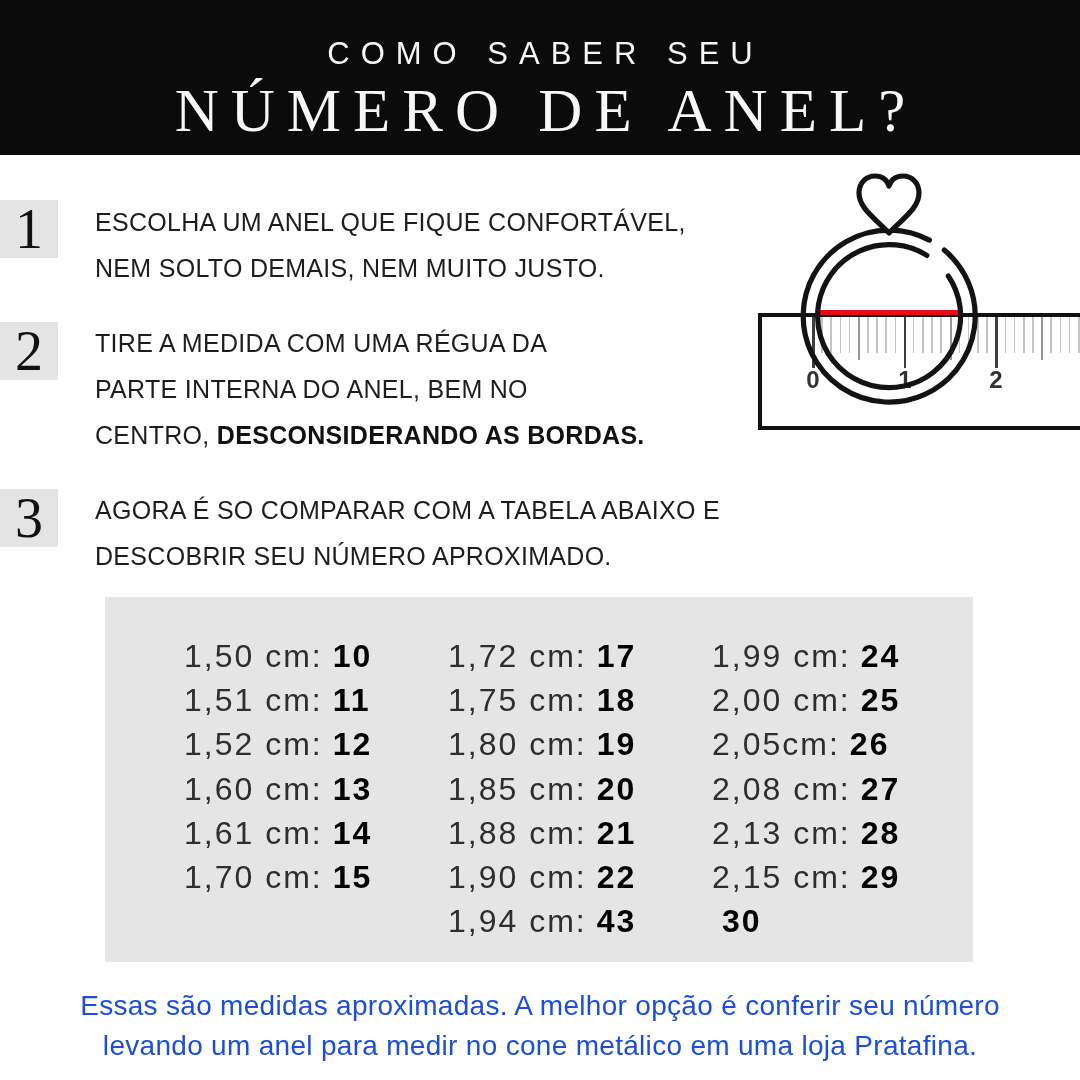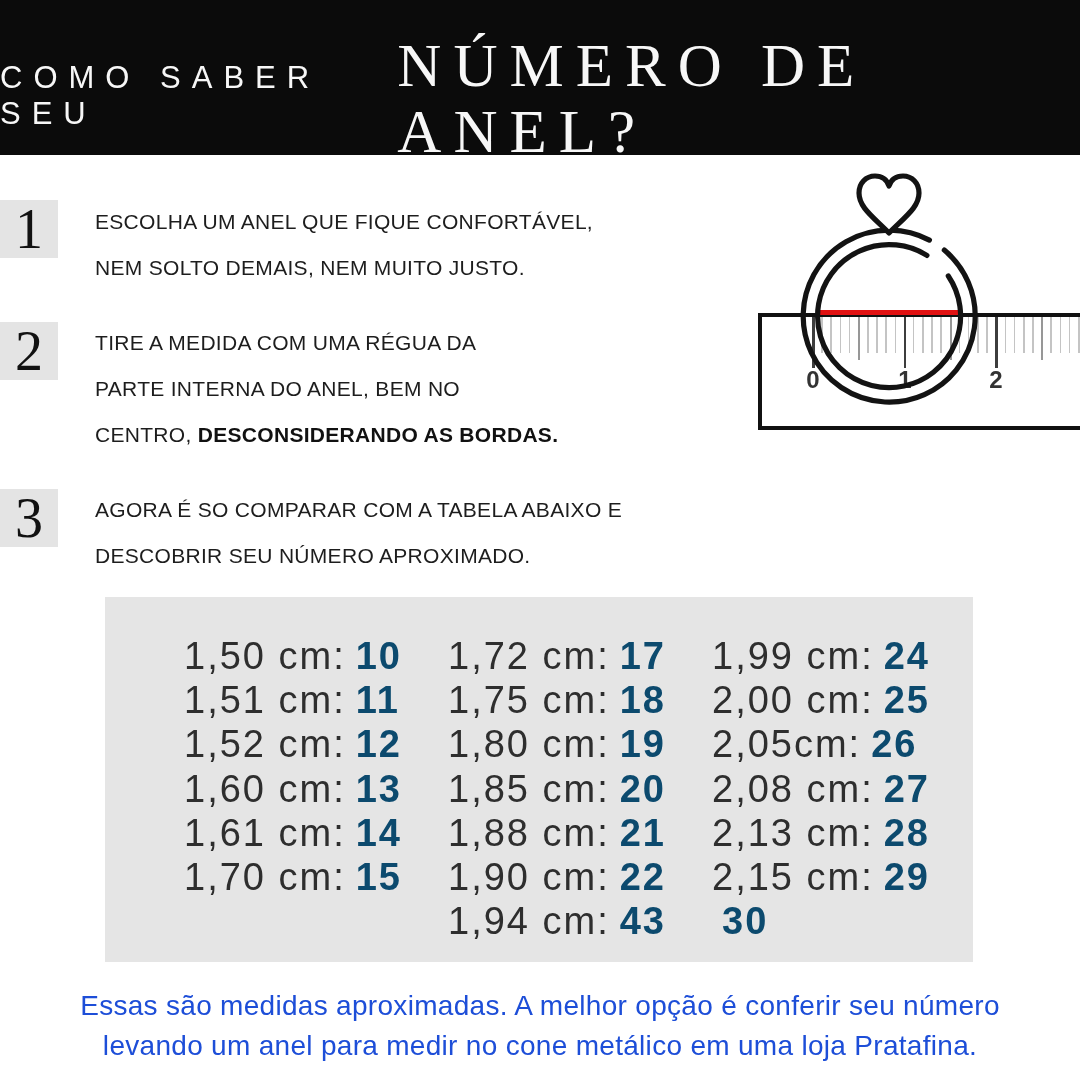--- a/index.html
+++ b/index.html
@@ -4,38 +4,38 @@
 <style>
   html,body{margin:0;padding:0;background:#fff;}
   .canvas{
     position:relative;width:1080px;height:1080px;overflow:hidden;background:#ffffff;
     font-family:"Liberation Sans",sans-serif;color:#1d1d1d;
   }
 
   
   .header{
     position:absolute;left:0;top:0;width:1080px;height:155px;background:#0b0b0b;
-    display:flex;align-items:center;padding-top:36px;box-sizing:border-box;
+    display:flex;flex-direction:column;align-items:center;padding-top:36px;box-sizing:border-box;
   }
   .header-line1{
     color:#f7f7f7;font-size:31px;line-height:36px;letter-spacing:11px;margin-right:-11px;
     font-family:"Liberation Sans",sans-serif;font-weight:400;
   }
   .header-line2{
     color:#f7f7f7;font-size:61px;line-height:66px;letter-spacing:12px;margin-right:-12px;
     font-family:"Liberation Serif",serif;font-weight:400;margin-top:6px;
   }
 
   
   .badge{
     position:absolute;left:0;width:58px;height:58px;background:#e4e4e4;
     display:flex;align-items:center;justify-content:center;
     font-family:"Liberation Serif",serif;font-size:56px;color:#111;
   }
-  .step-text{position:absolute;left:95px;font-size:21px;line-height:46px;color:#1d1d1d;}
+  .step-text{position:absolute;left:95px;font-size:25px;line-height:46px;color:#1d1d1d;}
   .step-text .line{white-space:nowrap;letter-spacing:0.3px;}
   .step-text b{font-weight:bold;color:#111;}
 
   
   .ruler{
     position:absolute;left:758px;top:313px;width:340px;height:117px;
     background:#fff;border:4px solid #111;box-sizing:border-box;
   }
   .ticks{position:absolute;pointer-events:none;}
   .ticks-minor{
@@ -60,23 +60,23 @@
   .ring-svg{position:absolute;left:740px;top:160px;}
 
   
   .size-table{
     position:absolute;left:105px;top:597px;width:868px;height:365px;background:#e5e5e5;
   }
   .table-col{position:absolute;top:37px;}
   .table-col-0{left:79px;}
   .table-col-1{left:343px;}
   .table-col-2{left:607px;}
-  .cell{height:44.3px;display:flex;align-items:center;font-size:38px;white-space:nowrap;}
+  .cell{height:44.3px;display:flex;align-items:center;font-size:32px;white-space:nowrap;}
   .cell .measure{color:#2e2e2e;letter-spacing:2px;}
-  .cell .size{font-weight:bold;color:#0c4a6e;letter-spacing:2px;margin-left:10px;}
+  .cell .size{font-weight:bold;color:#000000;letter-spacing:2px;margin-left:10px;}
 
   
   .footer{
     position:absolute;left:0;top:986px;width:1080px;text-align:center;
     font-size:28px;line-height:40px;color:#1d4ed8;letter-spacing:0.3px;
   }
 </style>
 </head>
 <body>
 

